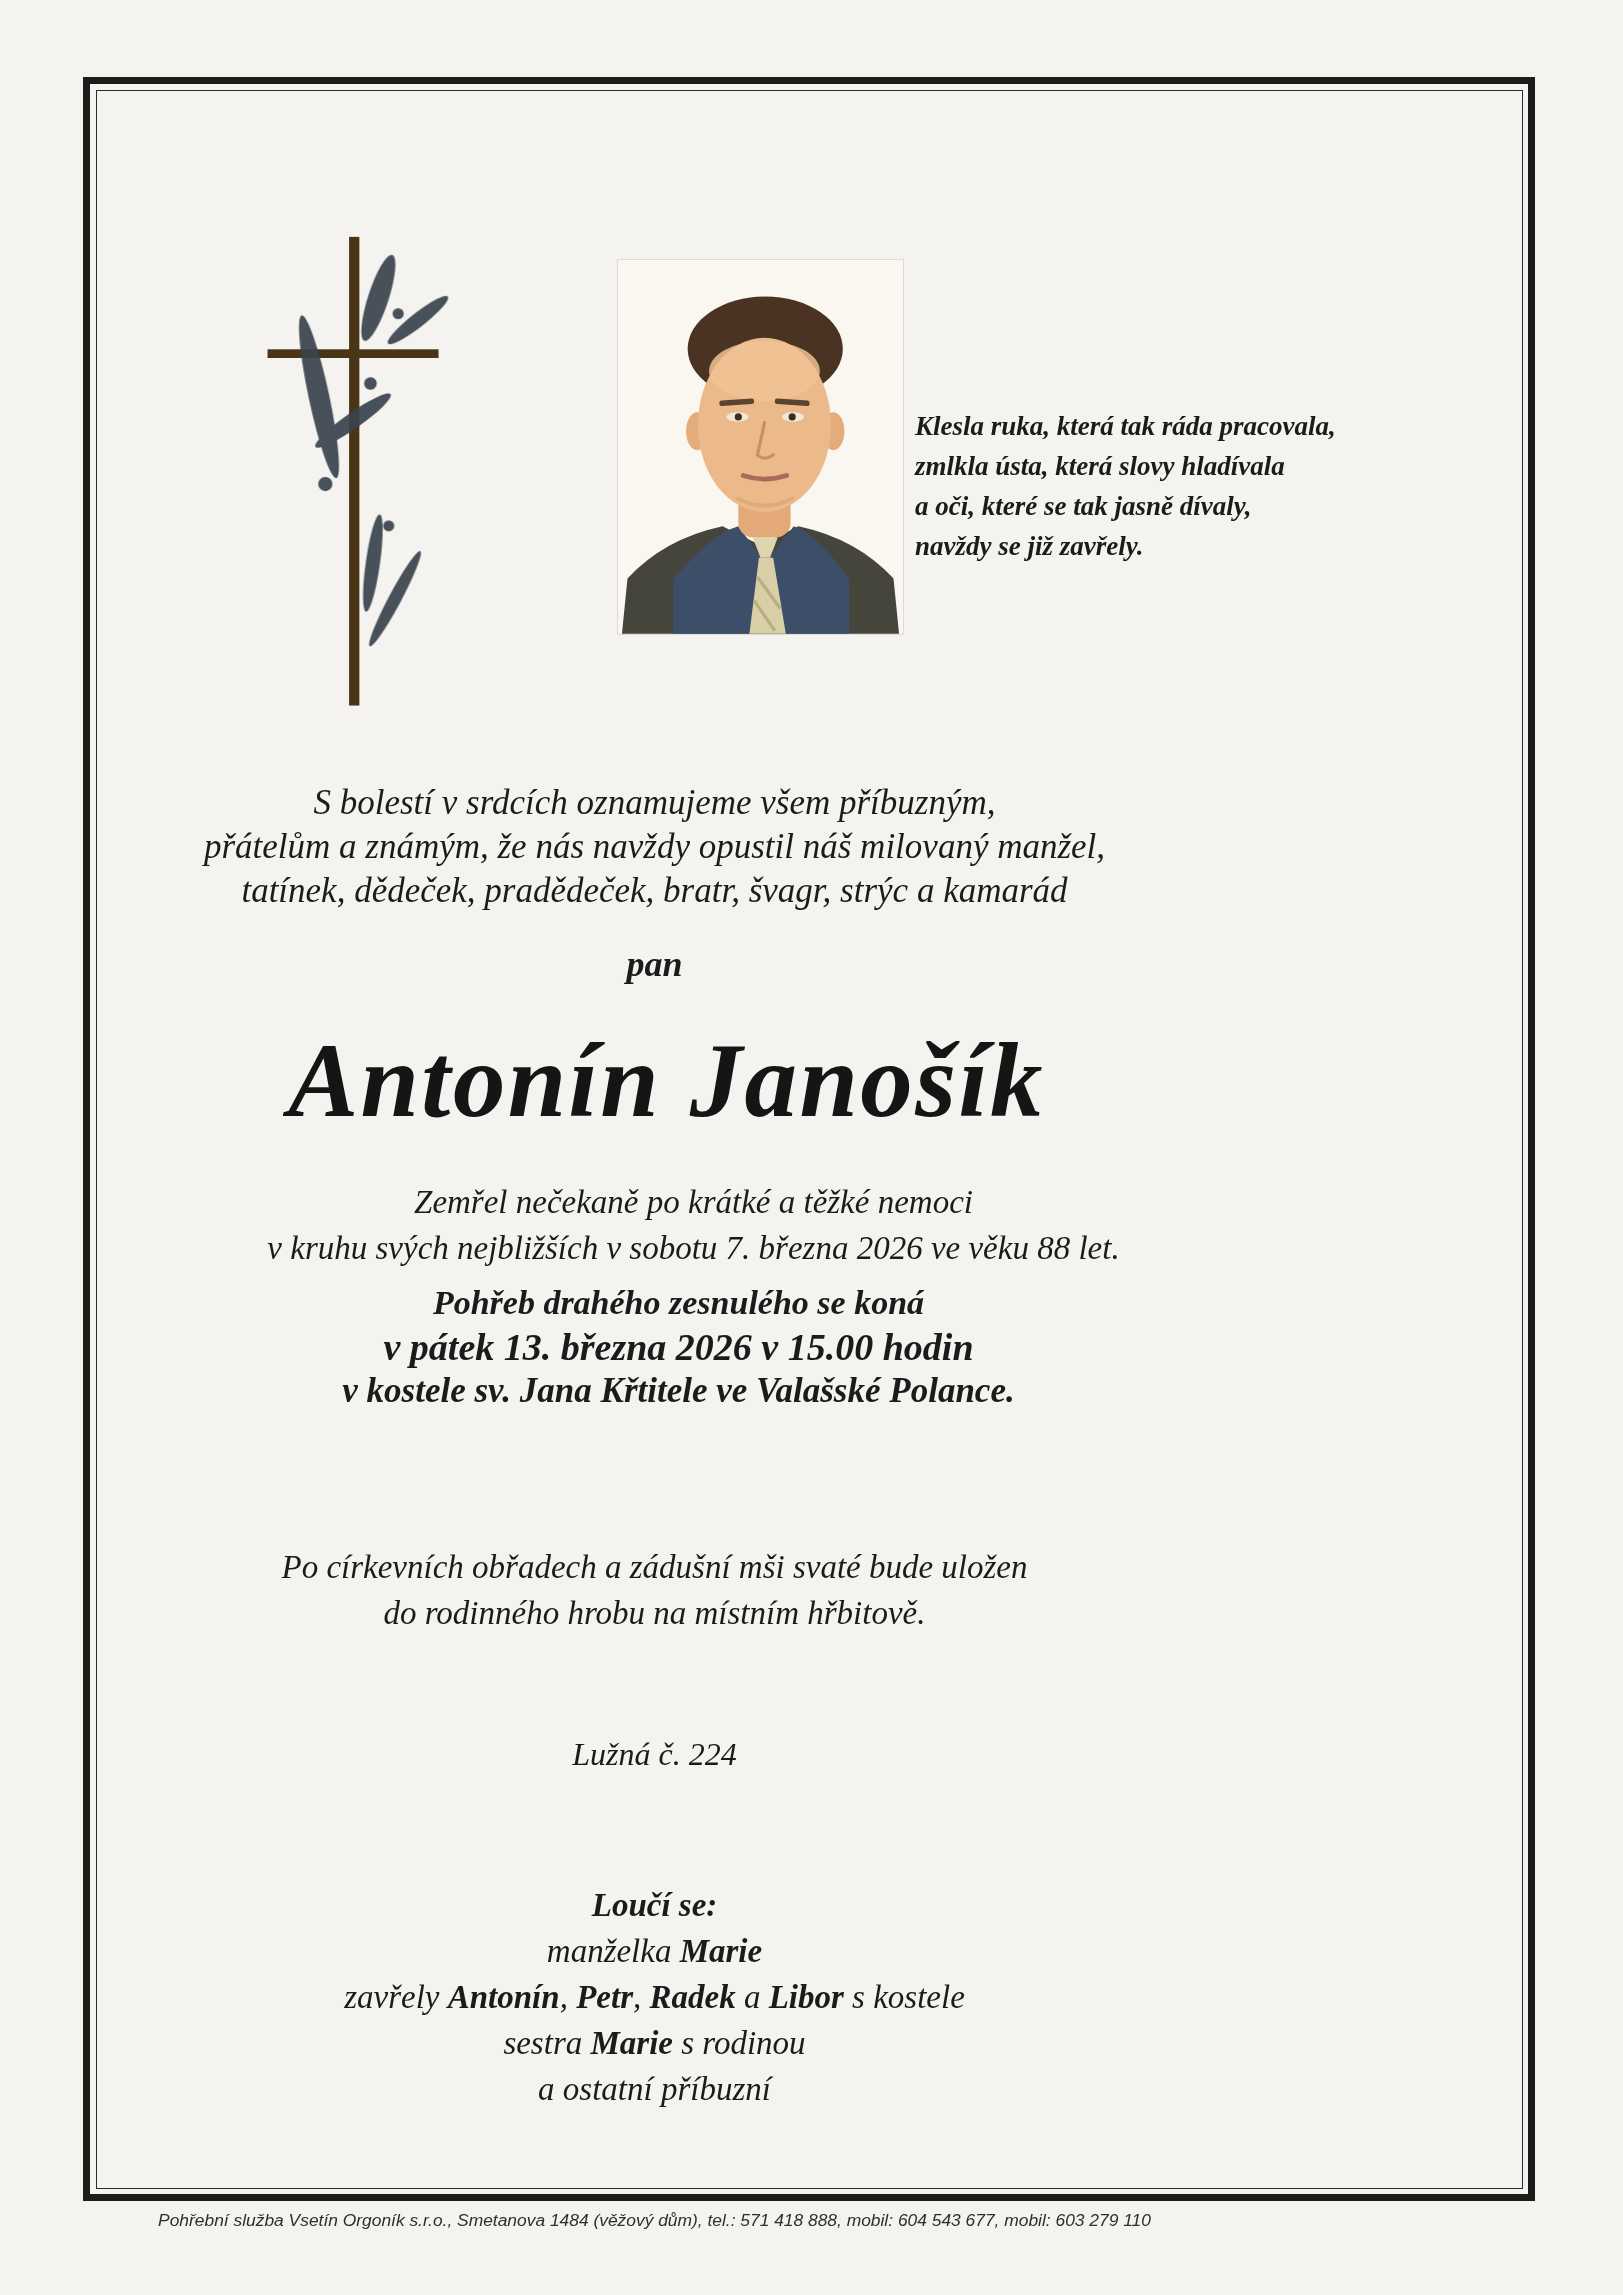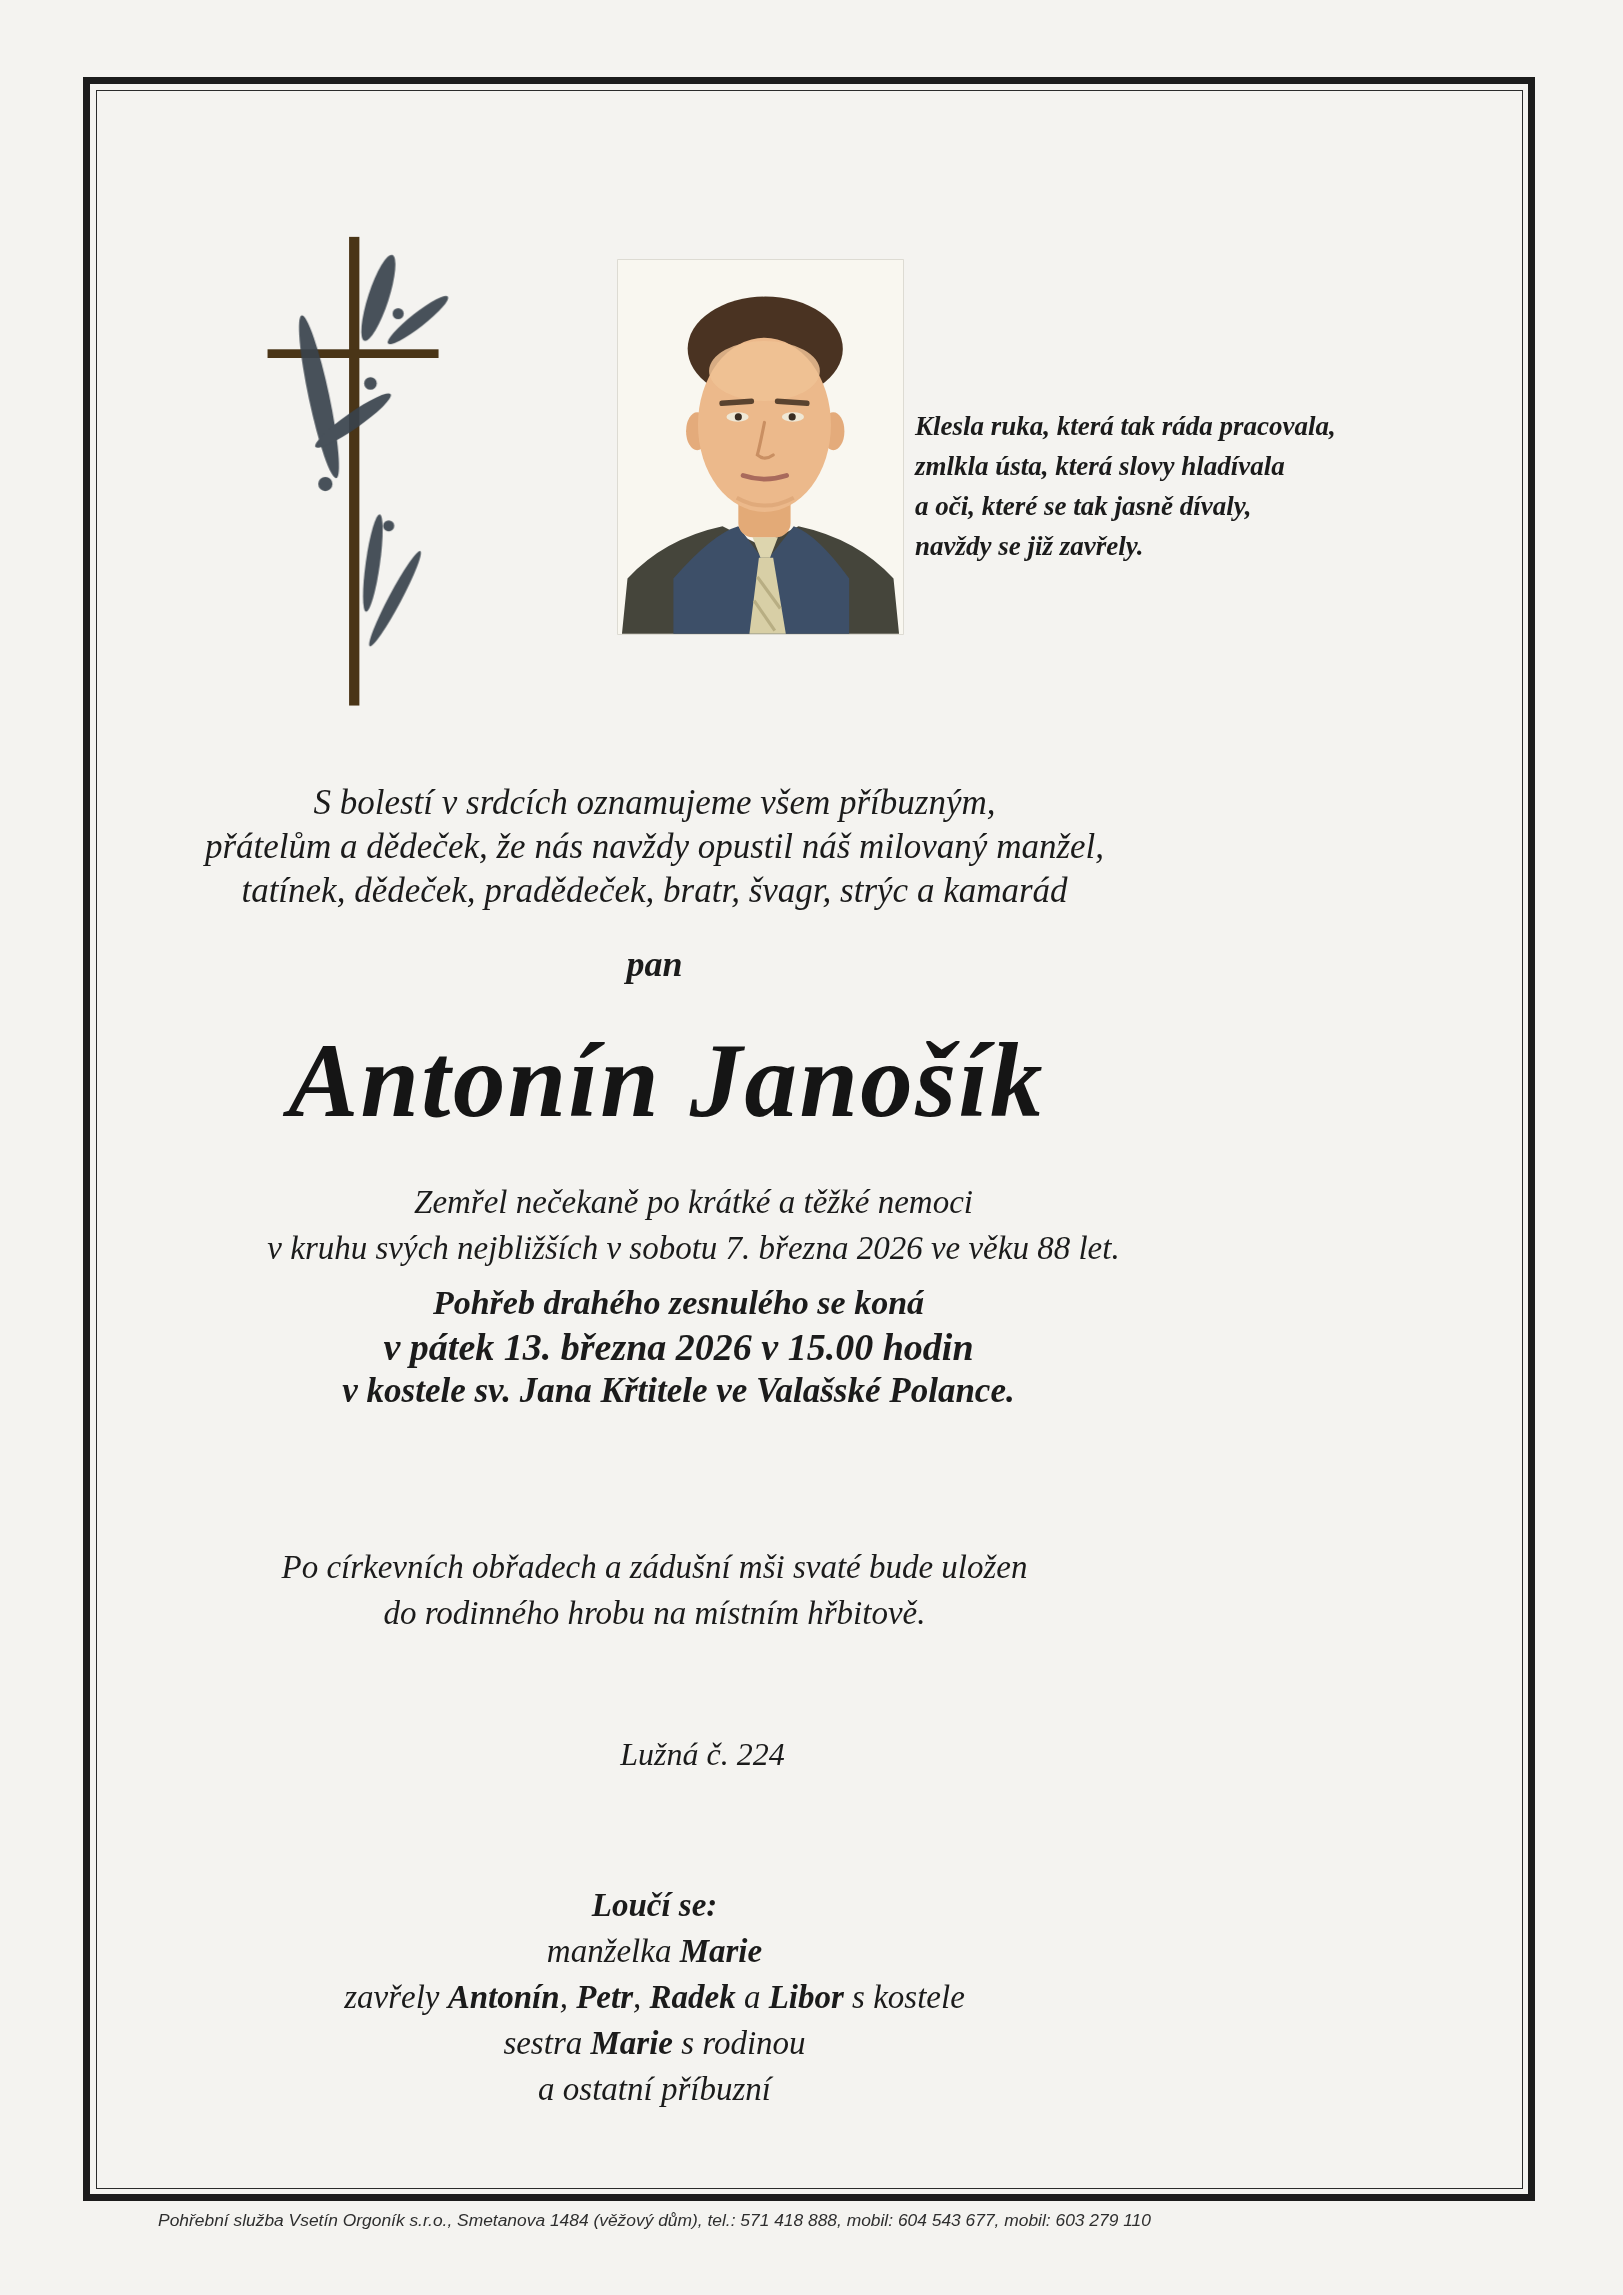--- a/index.html
+++ b/index.html
@@ -43,21 +43,21 @@
     font-size:105px;letter-spacing:2.4px;
     font-style:italic;font-weight:bold;
     color:#151515;
   }
   .death{top:1179px;font-size:33px;line-height:46px;font-style:italic;padding-left:39px;}
   .funeral{top:1281px;font-style:italic;font-weight:bold;padding-left:24px;}
   .funeral .f1{font-size:34px;line-height:44px;}
   .funeral .f2{font-size:38px;line-height:44px;}
   .funeral .f3{font-size:35px;line-height:44px;}
   .burial{top:1544px;font-size:33px;line-height:46px;font-style:italic;}
-  .address{top:1736px;font-size:32px;font-style:italic;padding-left:48px;}
+  .address{top:1736px;font-size:32px;font-style:italic;}
   .farewell{top:1882px;font-size:33px;line-height:46px;font-style:italic;}
   .farewell .heading{font-weight:bold;}
   .b{font-weight:bold;}
   .footer{
     top:2210px;
     font-family:"Liberation Sans", sans-serif;
     font-style:italic;
     font-size:17.4px;
     color:#2e2e2e;
   }
@@ -130,21 +130,21 @@
 
   <div class="poem">
     <div>Klesla ruka, která tak ráda pracovala,</div>
     <div>zmlkla ústa, která slovy hladívala</div>
     <div>a oči, které se tak jasně dívaly,</div>
     <div>navždy se již zavřely.</div>
   </div>
 
   <div class="centered announcement">
     <div>S bolestí v srdcích oznamujeme všem příbuzným,</div>
-    <div>přátelům a dědeček, že nás navždy opustil náš milovaný manžel,</div>
+    <div>přátelům a známým, že nás navždy opustil náš milovaný manžel,</div>
     <div>tatínek, dědeček, pradědeček, bratr, švagr, strýc a kamarád</div>
   </div>
 
   <div class="centered honorific">pan</div>
 
   <h1 class="centered name">Antonín Janošík</h1>
 
   <div class="centered death">
     <div>Zemřel nečekaně po krátké a těžké nemoci</div>
     <div>v kruhu svých nejbližších v sobotu 7. března 2026 ve věku 88 let.</div>

